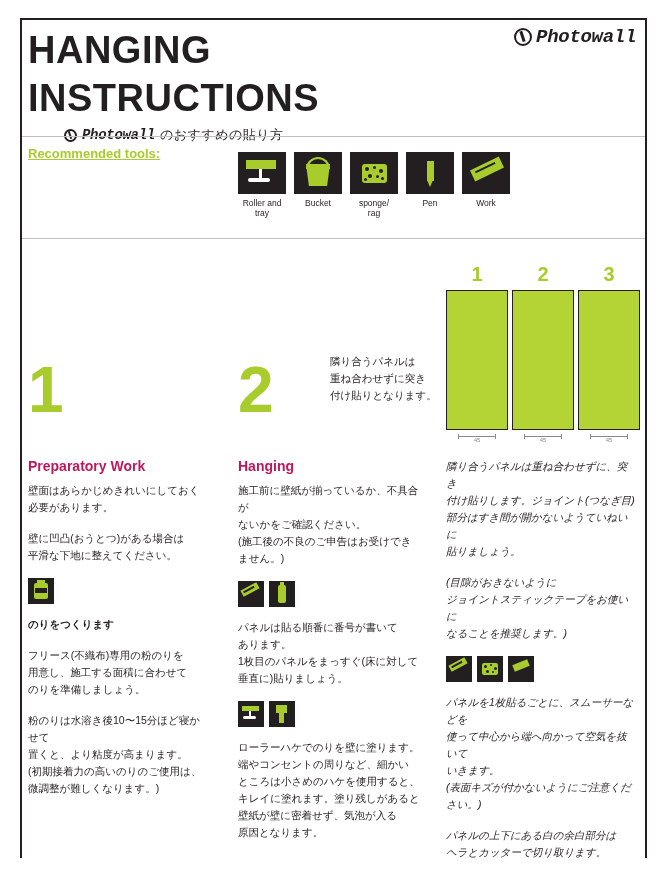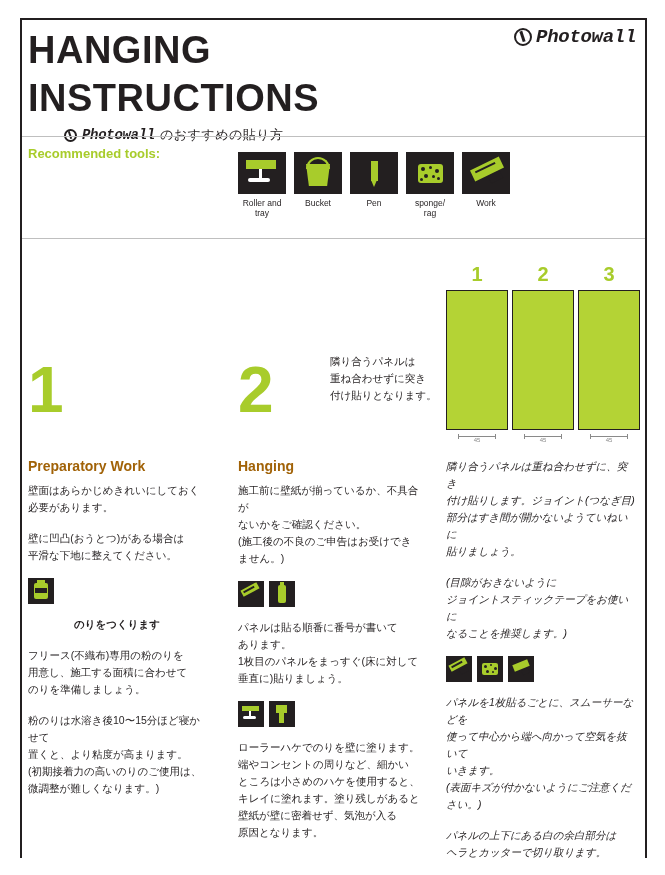--- a/index.html
+++ b/index.html
@@ -110,20 +110,21 @@
   .hr.r2 { top: 238px; }
 
   
   .tools-label {
     position: absolute;
     left: 28px;
     top: 146px;
     color: #a8cc2b;
     font-weight: bold;
     font-size: 13px;
+    text-decoration: underline;
   }
   .tools {
     position: absolute;
     left: 238px;
     top: 152px;
     display: flex;
     gap: 8px;
   }
   .tool { width: 48px; text-align: center; }
   .tool .box {
@@ -166,21 +167,21 @@
     line-height: 60px;
     color: #a8cc2b;
   }
   .step-num.s1 { left: 28px; top: 360px; }
   .step-num.s2 { left: 238px; top: 360px; }
 
   .step-head {
     position: absolute;
     font-weight: bold;
     font-size: 14px;
-    color: #a16207;
+    color: #be185d;
   }
   .step-head.h1 { left: 28px; top: 458px; }
   .step-head.h2 { left: 238px; top: 458px; }
 
   
   .panels {
     position: absolute;
     left: 446px;
     top: 263px;
     width: 196px;
@@ -248,21 +249,20 @@
   }
   .col p { margin: 0 0 14px 0; }
   .col.c1 { left: 28px; top: 482px; width: 178px; }
   .col.c2 { left: 238px; top: 482px; width: 182px; }
   .col.c3 { left: 446px; top: 458px; width: 190px; font-style: italic; }
 
   .sub-head {
     font-weight: bold;
     font-size: 10.5px;
     margin: 0 0 12px 0;
-    text-align: center;
   }
 
   
   .icon-strip { display: flex; gap: 5px; margin: 4px 0 12px 0; }
   .ibox { width: 26px; height: 26px; background: #231f20; position: relative; overflow: hidden; }
 
   .i-glue-jar { position:absolute; left:6px; top:5px; width:14px; height:16px; background:#a8cc2b; border-radius:2px; }
   .i-glue-jar::after { content:""; position:absolute; left:3px; top:-3px; width:8px; height:4px; background:#a8cc2b; }
   .i-glue-jar::before { content:""; position:absolute; left:1px; top:5px; width:12px; height:5px; background:#231f20; }
 
@@ -325,50 +325,50 @@
       </div>
     </div>
 
     <div class="tool">
       <div class="box">
         <span class="bucket-handle"></span>
           <span class="bucket-body"></span>
       </div>
       <div class="cap">
         <div>Bucket</div>
-        <div></div>
-      </div>
-    </div>
-
-    <div class="tool">
-      <div class="box">
-        <span class="pen-body"></span>
-          <span class="pen-tip"></span>
-      </div>
-      <div class="cap">
-        <div>Pen</div>
         <div></div>
       </div>
     </div>
 
     <div class="tool">
       <div class="box">
         <span class="sponge">
           <i style="left:3px;top:3px;width:4px;height:4px;"></i>
           <i style="left:11px;top:2px;width:3px;height:3px;"></i>
           <i style="left:17px;top:5px;width:4px;height:4px;"></i>
           <i style="left:6px;top:10px;width:4px;height:4px;"></i>
           <i style="left:14px;top:11px;width:3px;height:3px;"></i>
           <i style="left:2px;top:14px;width:3px;height:3px;"></i>
           <i style="left:19px;top:13px;width:3px;height:3px;"></i>
         </span>
       </div>
       <div class="cap">
         <div>sponge/</div>
         <div>rag</div>
+      </div>
+    </div>
+
+    <div class="tool">
+      <div class="box">
+        <span class="pen-body"></span>
+          <span class="pen-tip"></span>
+      </div>
+      <div class="cap">
+        <div>Pen</div>
+        <div></div>
       </div>
     </div>
 
     <div class="tool">
       <div class="box">
         <span class="knife-blade"></span>
           <span class="knife-hilt"></span>
       </div>
       <div class="cap">
         <div>Work</div>

